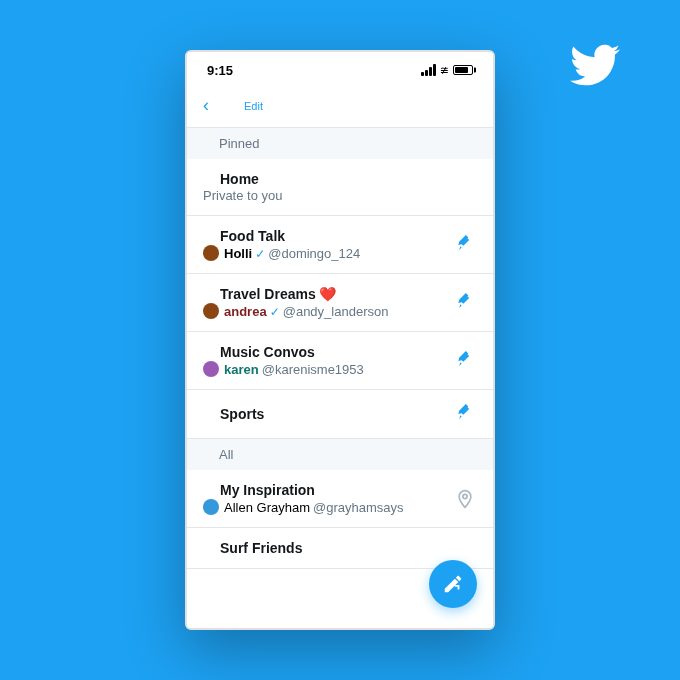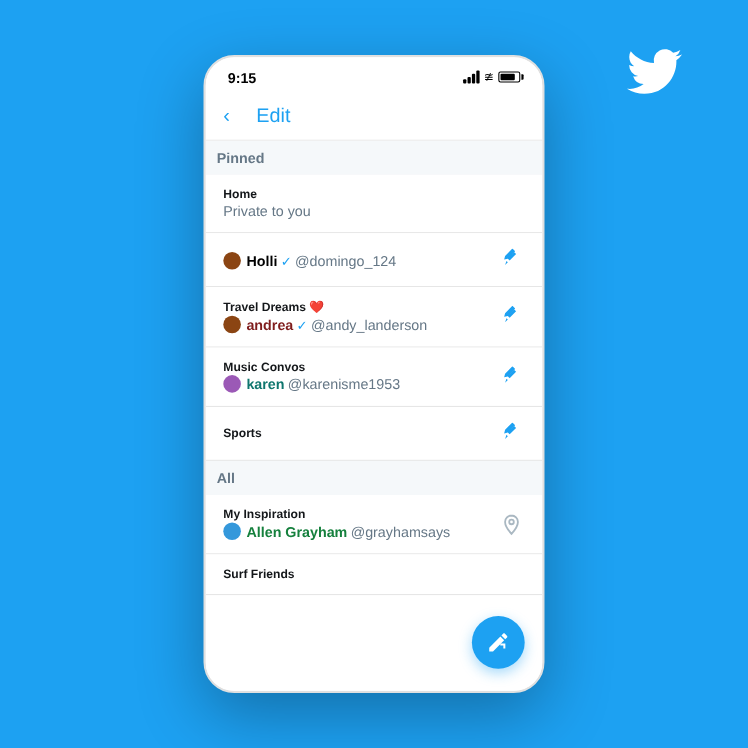--- a/index.html
+++ b/index.html
@@ -21,21 +21,21 @@
       right: 55px;
       width: 60px;
       height: 50px;
       fill: white;
     }
 
     .phone {
       width: 310px;
       height: 580px;
       background: white;
-      border-radius: 28px;
+      border-radius: 6px;
       overflow: hidden;
       box-shadow: 0 20px 60px rgba(0,0,0,0.3);
       position: relative;
       border: 2px solid #e0e0e0;
     }
 
     
     .status-bar {
       background: white;
       display: flex;
@@ -125,62 +125,63 @@
     .nav-title {
       flex: 1;
       text-align: center;
       font-size: 17px;
       font-weight: 700;
       color: #000;
     }
 
     .nav-edit {
       color: #1DA1F2;
-      font-size: 18px;
+      font-size: 11px;
       cursor: pointer;
       width: 30px;
       text-align: right;
     }
 
     
     .content {
       flex: 1;
       overflow-y: auto;
       background: white;
       height: calc(580px - 32px - 44px);
     }
 
     .section-header {
       background: #f5f8fa;
-      padding: 8px 10px;
+      padding: 8px 32px;
       font-size: 13px;
-      font-weight: 700;
+      font-weight: 400;
       color: #657786;
     }
 
     .list-item {
       display: flex;
       align-items: center;
       padding: 12px 16px;
       border-bottom: 1px solid #e6e6e6;
       background: white;
       cursor: pointer;
     }
 
     .list-item-content {
       flex: 1;
     }
 
     .list-item-name {
-      font-size: 11px;
+      font-size: 14px;
       font-weight: 600;
       color: #14171a;
       display: flex;
       align-items: center;
       gap: 4px;
+      margin-left: 17px;
     }
 
     .list-item-sub {
       font-size: 13px;
       color: #657786;
       margin-top: 1px;
       display: flex;
       align-items: flex-end;
       gap: 3px;
     }
@@ -269,20 +270,21 @@
       <div class="list-item-content">
         <div class="list-item-name">Home</div>
         <div class="list-item-sub">
           <span>Private to you</span>
         </div>
       </div>
     </div>
 
     <div class="list-item">
       <div class="list-item-content">
+        <div class="list-item-name">Food Talk</div>
         <div class="list-item-sub">
           <span class="avatar" style="background:#8B4513; width:16px; height:16px; border-radius:50%; display:inline-block; flex-shrink:0;"></span>
           <span style="font-weight:600; color:#000000;">Holli</span>
           <span class="verified-badge">✓</span>
           <span>@domingo_124</span>
         </div>
       </div>
       <div class="pin-icon">
         <svg width="20" height="20" viewBox="0 0 24 24" fill="#1DA1F2" xmlns="http://www.w3.org/2000/svg">
           <path d="M16 3L8 11l-4 1 1-4 8-8 3 3zm-1 1l-7 7 2 2 7-7-2-2zM5 18l3-3-1.5-1.5L5 18z"></path>
@@ -335,21 +337,21 @@
     </div>
 
     <div class="section-header">All</div>
 
 
     <div class="list-item">
       <div class="list-item-content">
         <div class="list-item-name">My Inspiration</div>
         <div class="list-item-sub">
           <span class="avatar" style="background:#3498DB; width:16px; height:16px; border-radius:50%; display:inline-block; flex-shrink:0;"></span>
-          <span style="font-weight:700; color:#15803d;">Allen Grayham</span>
+          <span style="font-weight:400; color:#000000;">Allen Grayham</span>
           <span>@grayhamsays</span>
         </div>
       </div>
       <div class="pin-icon">
         <svg width="20" height="20" viewBox="0 0 24 24" fill="none" stroke="#aab8c2" stroke-width="2" xmlns="http://www.w3.org/2000/svg">
           <path d="M12 2C8.13 2 5 5.13 5 9c0 5.25 7 13 7 13s7-7.75 7-13c0-3.87-3.13-7-7-7zm0 9.5c-1.38 0-2.5-1.12-2.5-2.5s1.12-2.5 2.5-2.5 2.5 1.12 2.5 2.5-1.12 2.5-2.5 2.5z" stroke-linecap="round"></path>
         </svg>
       </div>
     </div>
 

